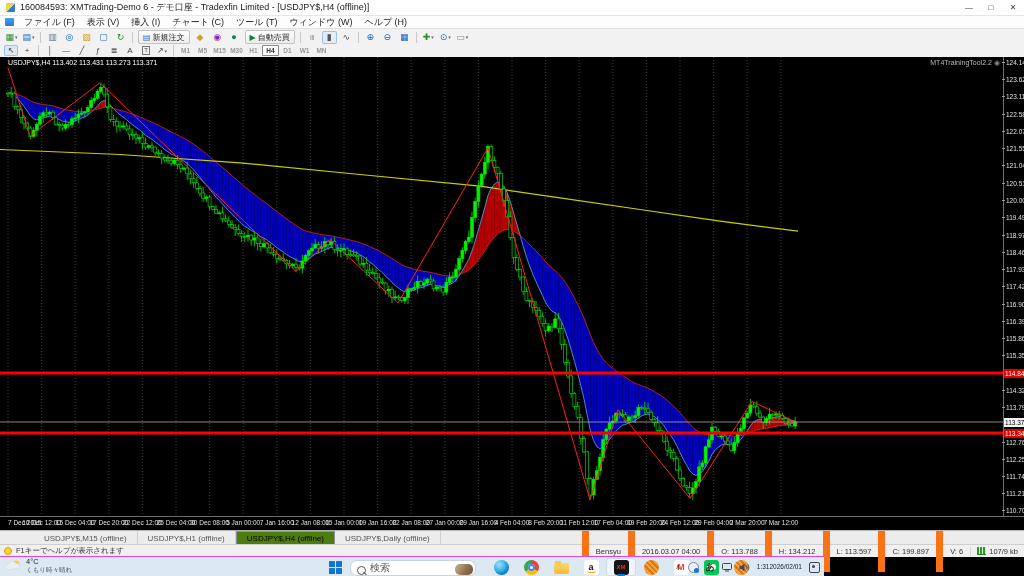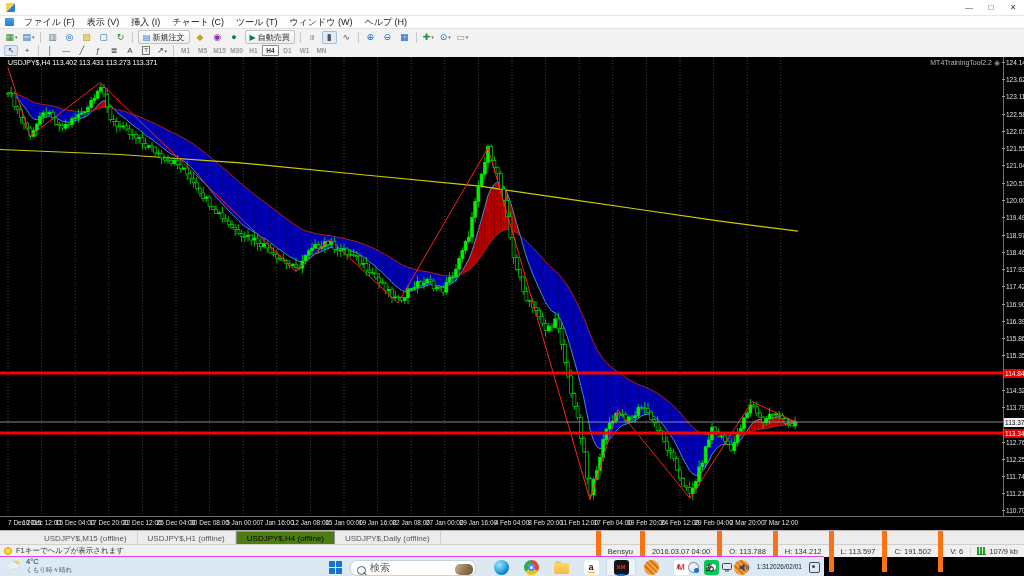--- a/index.html
+++ b/index.html
@@ -53,21 +53,21 @@
   
   #tabbar{position:absolute;top:530px;left:0;width:1024px;height:14px;background:#ececec;border-top:1px solid #b5b5b5;
           display:flex;align-items:stretch;padding-left:34px;font-size:8px;color:#555}
   .tab{display:flex;align-items:center;padding:4px 10px;border-right:1px solid #cfcfcf;white-space:nowrap}
   .tab.active{background:#4d7c0f;border:1px solid #8f8f8f;border-bottom:none;color:#000}
   
   #statusbar{position:absolute;top:544px;left:0;width:1024px;height:12px;background:#f0f0f0;border-top:1px solid #cfcfcf;
              display:flex;align-items:center;font-size:7.5px;color:#333}
   #status-bulb{width:6px;height:6px;border-radius:50%;background:#ffd43b;border:1px solid #d7a800;margin:0 4px 0 4px}
   #status-right{margin-left:auto;display:flex;align-items:center}
-  .sfield{padding:16px 7px;border-left:5px solid #f97316;white-space:nowrap}
+  .sfield{padding:16px 7px;border-left:7px solid #f97316;white-space:nowrap}
   #conn{display:flex;align-items:center;border-left:1px solid #d5d5d5;padding:0 6px}
   #conn-ico{width:9px;height:7px;margin-right:3px;background:linear-gradient(90deg,#21a121 40%,#21a121 40%),#0000;
             background:repeating-linear-gradient(90deg,#21a121 0 2px,#f0f0f0 2px 3px);border-bottom:1px solid #188a18}
   
   #taskbar{position:absolute;top:556px;left:0;width:824px;height:20px;background:#dce8f2;border-top:1px solid #d946ef}
   #weather{position:absolute;left:6px;top:1px;display:flex;align-items:center}
   #weather-txt{margin-left:4px;line-height:1}
   #weather-temp{font-size:7.5px;color:#123}
   #weather-desc{font-size:6.5px;color:#456;margin-top:1px}
   #startbtn{position:absolute;left:328px;top:3px;width:14px;height:14px;display:grid;grid-template-columns:6px 6px;grid-gap:1px;align-content:center;justify-content:center}
@@ -102,20 +102,21 @@
   #tray-ime{font-size:9px;font-weight:bold}
   #clock{text-align:right;font-size:6.5px;line-height:1.25;color:#123}
   #tray-bell{width:9px;height:9px;border:1px solid #445;border-radius:2px;position:relative}
   #tray-bell:after{content:"";position:absolute;left:2px;top:2px;width:3px;height:3px;border-radius:50%;background:#445}
 </style>
 </head>
 <body>
 
 <div id="titlebar">
   <span id="app-ico"></span>
+  <span>160084593: XMTrading-Demo 6 - デモ口座 - Tradexfin Limited - [USDJPY$,H4 (offline)]</span>
   <div id="winbtns">
     <span class="winbtn">—</span>
     <span class="winbtn">□</span>
     <span class="winbtn">✕</span>
   </div>
 </div>
 
 <div id="menubar">
   <span id="menu-ico"></span>
 <span class="menu-item">ファイル (F)</span>
@@ -1097,21 +1098,21 @@
 
 <div id="statusbar">
   <span id="status-bulb"></span>
   <span>F1キーでヘルプが表示されます</span>
   <div id="status-right">
     <span class="sfield">Bensyu</span>
       <span class="sfield">2016.03.07 04:00</span>
       <span class="sfield">O: 113.788</span>
       <span class="sfield">H: 134.212</span>
       <span class="sfield">L: 113.597</span>
-      <span class="sfield">C: 191.502</span>
+      <span class="sfield">C: 199.897</span>
       <span class="sfield">V: 6</span>
       <span id="conn">
       <span id="conn-ico"></span>
       <span>107/9 kb</span>
     </span>
   </div>
 </div>
 
 <div id="taskbar">
   <div id="weather">

